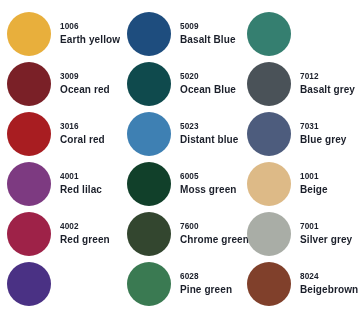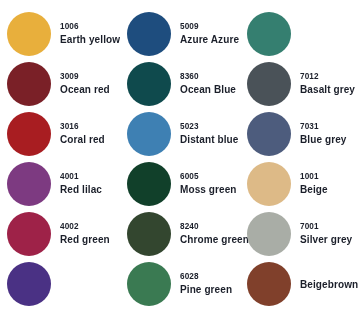--- a/index.html
+++ b/index.html
@@ -73,37 +73,37 @@
         <span class="swatch-dot" style="background: rgb(232, 175, 60);"></span>
         <div class="swatch-label">
           <span class="swatch-code">1006</span>
           <span class="swatch-name">Earth yellow</span>
         </div>
       </div>
       <div class="swatch-cell">
         <span class="swatch-dot" style="background: rgb(30, 77, 126);"></span>
         <div class="swatch-label">
           <span class="swatch-code">5009</span>
-          <span class="swatch-name">Azure Azure</span>
+          <span class="swatch-name">Basalt Blue</span>
         </div>
       </div>
       <div class="swatch-cell">
         <span class="swatch-dot" style="background: rgb(53, 127, 112);"></span>
       </div>
       <div class="swatch-cell">
         <span class="swatch-dot" style="background: rgb(122, 32, 39);"></span>
         <div class="swatch-label">
           <span class="swatch-code">3009</span>
           <span class="swatch-name">Ocean red</span>
         </div>
       </div>
       <div class="swatch-cell">
         <span class="swatch-dot" style="background: rgb(15, 74, 77);"></span>
         <div class="swatch-label">
-          <span class="swatch-code">8360</span>
+          <span class="swatch-code">5020</span>
           <span class="swatch-name">Ocean Blue</span>
         </div>
       </div>
       <div class="swatch-cell">
         <span class="swatch-dot" style="background: rgb(74, 82, 88);"></span>
         <div class="swatch-label">
           <span class="swatch-code">7012</span>
           <span class="swatch-name">Basalt grey</span>
         </div>
       </div>
@@ -152,21 +152,21 @@
       <div class="swatch-cell">
         <span class="swatch-dot" style="background: rgb(158, 34, 72);"></span>
         <div class="swatch-label">
           <span class="swatch-code">4002</span>
           <span class="swatch-name">Red green</span>
         </div>
       </div>
       <div class="swatch-cell">
         <span class="swatch-dot" style="background: rgb(51, 70, 47);"></span>
         <div class="swatch-label">
-          <span class="swatch-code">8240</span>
+          <span class="swatch-code">7600</span>
           <span class="swatch-name">Chrome green</span>
         </div>
       </div>
       <div class="swatch-cell">
         <span class="swatch-dot" style="background: rgb(169, 173, 166);"></span>
         <div class="swatch-label">
           <span class="swatch-code">7001</span>
           <span class="swatch-name">Silver grey</span>
         </div>
       </div>
@@ -176,17 +176,18 @@
       <div class="swatch-cell">
         <span class="swatch-dot" style="background: rgb(58, 122, 82);"></span>
         <div class="swatch-label">
           <span class="swatch-code">6028</span>
           <span class="swatch-name">Pine green</span>
         </div>
       </div>
       <div class="swatch-cell">
         <span class="swatch-dot" style="background: rgb(128, 64, 43);"></span>
         <div class="swatch-label">
+          <span class="swatch-code">8024</span>
           <span class="swatch-name">Beigebrown</span>
         </div>
       </div>
     </div>
 </div>
 
 </body></html>

